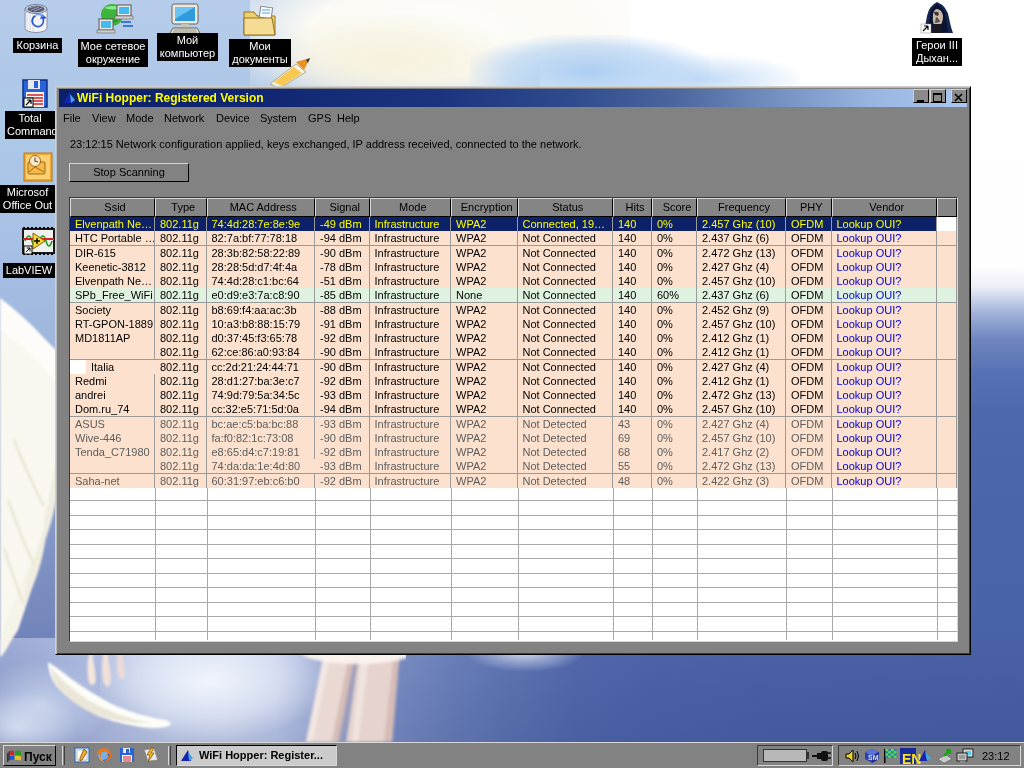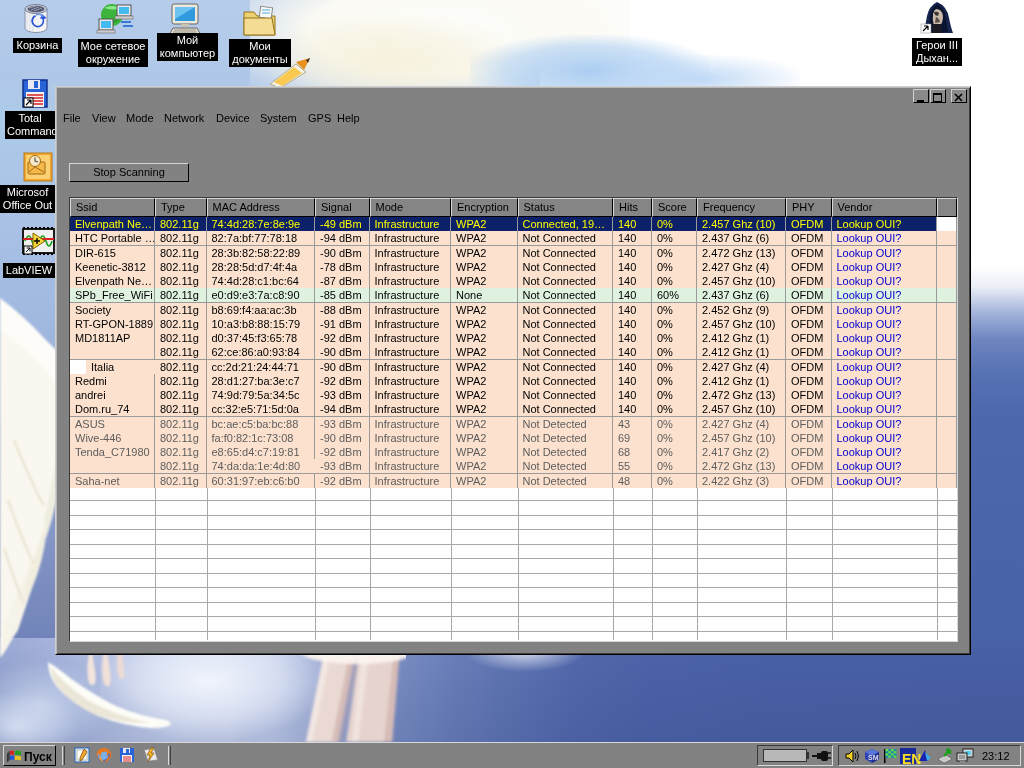--- a/index.html
+++ b/index.html
@@ -32,21 +32,21 @@
            border-right:1px solid #d6d6d6; border-bottom:1px solid #d6d6d6; }
   #combo .ctext { position:absolute; left:5px; top:1px; font-size:11px; color:#000; }
   #combo .drop { position:absolute; right:0px; top:0px; width:16px; height:15px; background:#828282;
            border-top:1px solid #d6d6d6; border-left:1px solid #d6d6d6;
            border-right:1px solid #000; border-bottom:1px solid #000; }
   #combo .drop:after { content:""; position:absolute; left:4px; top:6px; border:4px solid transparent; border-top:5px solid #000; }
   
   #grid { position:absolute; left:13px; top:110px; width:889px; height:445px; background:#fff;
           border-top:1px solid #3a3a3a; border-left:1px solid #3a3a3a;
           border-right:1px solid #d6d6d6; border-bottom:1px solid #d6d6d6; overflow:hidden; }
-  .hrow { position:absolute; left:0; top:0; height:19px; width:746px; background:#8b5cf6; }
+  .hrow { position:absolute; left:0; top:0; height:19px; width:746px; background:#8b5cf6;text-align:center; }
   .hcell { position:absolute; top:0; height:19px; background:#858585;
            border-top:1px solid #d8d8d8; border-left:1px solid #d8d8d8;
            border-right:1px solid #000; border-bottom:1px solid #000;
            font-size:11px; color:#000; padding:2px 0 0 5px; white-space:nowrap; overflow:hidden; }
   .drow { position:absolute; left:0; width:887px; height:15px; }
   .cell { position:absolute; top:0; height:15px; font-size:11px; line-height:14px; padding-left:5px;
           white-space:nowrap; overflow:hidden; border-right:1px solid #9a9a9a; border-bottom:1px solid #9a9a9a; }
   .peach .cell { background:#fbe1ce; color:#000; }
   .green .cell { background:#dff2df; color:#000; }
   .dim .cell   { background:#fbe1ce; color:#5d5d5d; }
@@ -216,40 +216,48 @@
   <div class="lbl" style="left:78px;top:39px;width:70px">Мое сетевое<br>окружение</div>
   <div class="lbl" style="left:157px;top:33px;width:61px">Мой<br>компьютер</div>
   <div class="lbl" style="left:229px;top:39px;width:62px">Мои<br>документы</div>
   <div class="lbl" style="left:912px;top:38px;width:50px;text-align:left;padding-left:4px">Герои III<br>Дыхан...</div>
   <div class="lbl" style="left:5px;top:111px;width:50px">Total<br>Command</div>
   <div class="lbl" style="left:0px;top:185px;width:55px">Microsof<br>Office Out</div>
   <div class="lbl" style="left:3px;top:263px;width:52px">LabVIEW</div>
   </div>
 
   <div id="win">
+    <div id="title">
+      <svg class="abs" style="left:3px;top:2px" width="15" height="14" viewBox="0 0 15 14">
+        <polygon points="1,12 8,1 11,12" fill="#1822b0"></polygon>
+        <polygon points="8,3 13,9 9,12" fill="#3fa8e8"></polygon>
+      </svg>
+      <span class="txt" style="margin-left:18px">WiFi Hopper: Registered Version</span>
+    </div>
     <div class="tbtn" style="right:41px"><svg width="14" height="12">
           <rect x="3" y="8" width="7" height="2" fill="#000"></rect>
         </svg></div>
     <div class="tbtn" style="right:24px"><svg width="14" height="12">
           <rect x="2.5" y="2.5" width="8" height="7" fill="none" stroke="#000" stroke-width="1"></rect>
           <rect x="2" y="1" width="9" height="2" fill="#000"></rect>
         </svg></div>
     <div class="tbtn" style="right:3px"><svg width="14" height="12">
           <path d="M3,2 L10,9 M10,2 L3,9" stroke="#000" stroke-width="1.6"></path>
         </svg></div>
     <div id="menu">
       <span style="left:2px">File</span>
         <span style="left:31px">View</span>
         <span style="left:65px">Mode</span>
       <span style="left:103px">Network</span>
         <span style="left:155px">Device</span>
         <span style="left:199px">System</span>
       <span style="left:247px">GPS</span>
         <span style="left:276px">Help</span>
     </div>
+    <div id="status">23:12:15 Network configuration applied, keys exchanged, IP address received, connected to the network.</div>
     <div id="scanbtn">Stop Scanning</div>
     <div id="grid">
       <div class="hrow">
 <div class="hcell" style="left:0px;width:85px">Ssid</div>
 <div class="hcell" style="left:85px;width:51.5px">Type</div>
 <div class="hcell" style="left:136.5px;width:108.5px">MAC Address</div>
 <div class="hcell" style="left:245px;width:54.5px">Signal</div>
 <div class="hcell" style="left:299.5px;width:81.5px">Mode</div>
 <div class="hcell" style="left:381px;width:66.5px">Encryption</div>
 <div class="hcell" style="left:447.5px;width:95.5px">Status</div>
@@ -317,21 +325,21 @@
 <div class="cell" style="left:582px;width:45px">0%</div>
 <div class="cell" style="left:627px;width:89px">2.427 Ghz (4)</div>
 <div class="cell" style="left:716px;width:45.5px">OFDM</div>
 <div class="cell" style="left:761.5px;width:105.5px"><span class="link">Lookup OUI?</span></div>
 <div class="cell" style="left:867px;width:20px"></div>
 </div>
 <div class="drow peach" style="top:76.00px">
 <div class="cell" style="left:0px;width:85px">Elvenpath Ne…</div>
 <div class="cell" style="left:85px;width:51.5px">802.11g</div>
 <div class="cell" style="left:136.5px;width:108.5px">74:4d:28:c1:bc:64</div>
-<div class="cell" style="left:245px;width:54.5px">-87 dBm</div>
+<div class="cell" style="left:245px;width:54.5px">-51 dBm</div>
 <div class="cell" style="left:299.5px;width:81.5px">Infrastructure</div>
 <div class="cell" style="left:381px;width:66.5px">WPA2</div>
 <div class="cell" style="left:447.5px;width:95.5px">Not Connected</div>
 <div class="cell" style="left:543px;width:39px">140</div>
 <div class="cell" style="left:582px;width:45px">0%</div>
 <div class="cell" style="left:627px;width:89px">2.457 Ghz (10)</div>
 <div class="cell" style="left:716px;width:45.5px">OFDM</div>
 <div class="cell" style="left:761.5px;width:105.5px"><span class="link">Lookup OUI?</span></div>
 <div class="cell" style="left:867px;width:20px"></div>
 </div>
@@ -601,20 +609,27 @@
       <rect x="4" y="1" width="7" height="5" fill="#e8e8f0"></rect>
       <rect x="7" y="2" width="3" height="4" fill="#2864d8"></rect>
       <rect x="3" y="8" width="10" height="7" fill="#f4f4f4"></rect>
       <path d="M4,10 L12,10 M4,12 L12,12 M4,14 L12,14" stroke="#d82222" stroke-width="1"></path>
     </svg>
     <svg class="abs" style="left:142px;top:4px" width="16" height="16" viewBox="0 0 16 16">
       <path d="M3,2 L13,2 L15,14 L5,14 Z" fill="#e8e8e8" stroke="#888" stroke-width="0.8" transform="rotate(-8 8 8)"></path>
       <path d="M9,1 L5,8 L8,8 L6,15 L12,6 L9,6 L12,1 Z" fill="#f8b820" stroke="#805010" stroke-width="0.7"></path>
     </svg>
     <div class="abs" style="left:168px;top:3px;width:3px;height:19px;border-left:1px solid #d8d8d8;border-right:1px solid #404040"></div>
+    <div class="abs" style="left:176px;top:2px;width:161px;height:21px;background:#cbcbcb;border-top:1px solid #000;border-left:1px solid #000;border-right:1px solid #d8d8d8;border-bottom:1px solid #d8d8d8">
+      <svg class="abs" style="left:3px;top:3px" width="15" height="14" viewBox="0 0 15 14">
+        <polygon points="1,12 8,1 11,12" fill="#1822b0"></polygon>
+        <polygon points="8,3 13,9 9,12" fill="#3fa8e8"></polygon>
+      </svg>
+      <span class="abs" style="left:22px;top:3px;font-size:11px;font-weight:bold;color:#000">WiFi Hopper: Register...</span>
+    </div>
     <div class="sunken abs" style="left:757px;top:2px;width:76px;height:21px">
       <div class="abs" style="left:5px;top:3px;width:44px;height:13px;background:#b8b8b8;border:1px solid #333"></div>
       <div class="abs" style="left:49px;top:6px;width:2px;height:7px;background:#333"></div>
       <svg class="abs" style="left:53px;top:3px" width="20" height="14" viewBox="0 0 20 14">
         <path d="M1,7 L6,7" stroke="#111" stroke-width="2"></path>
         <path d="M6,4 L10,4 L10,10 L6,10 Z" fill="#111"></path>
         <rect x="10" y="2" width="7" height="10" rx="2" fill="#111"></rect>
         <path d="M17,4 L20,4 M17,9 L20,9" stroke="#111" stroke-width="1.6"></path>
       </svg>
     </div>

